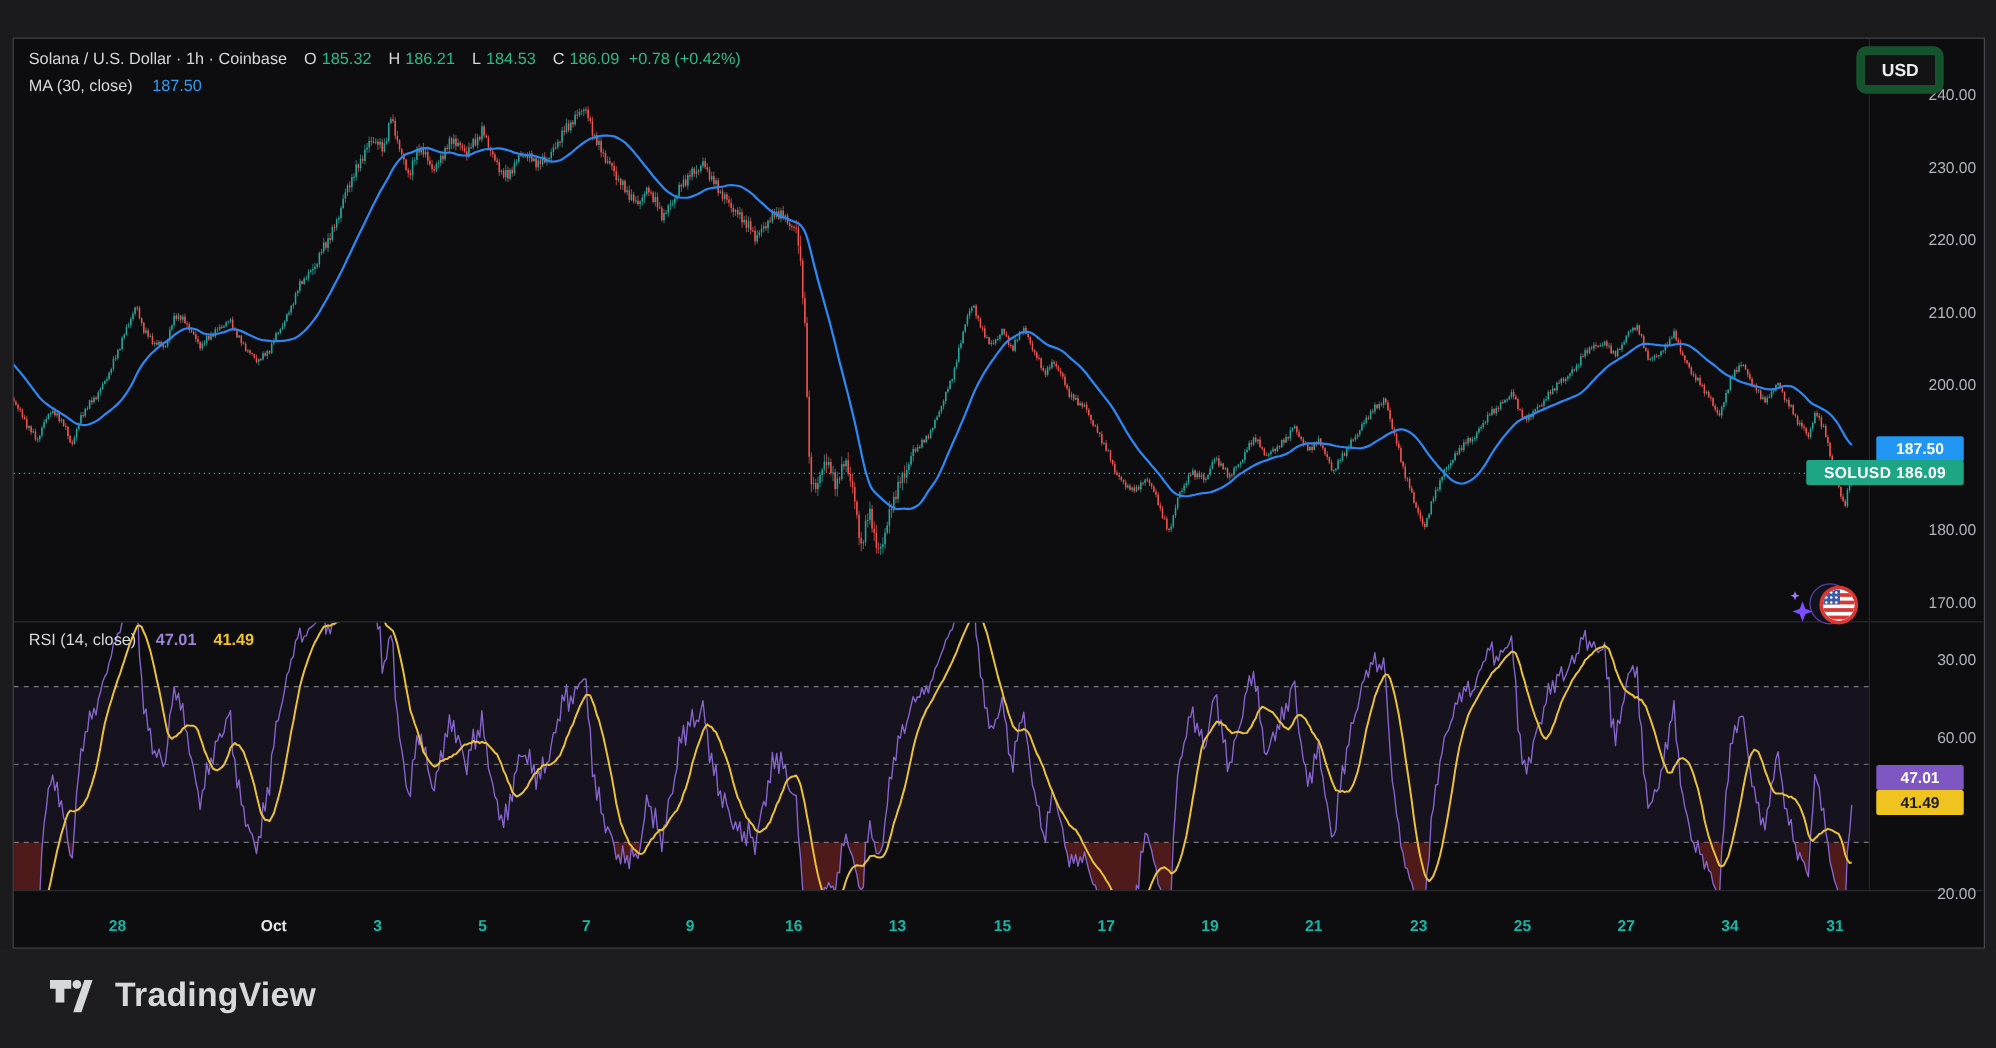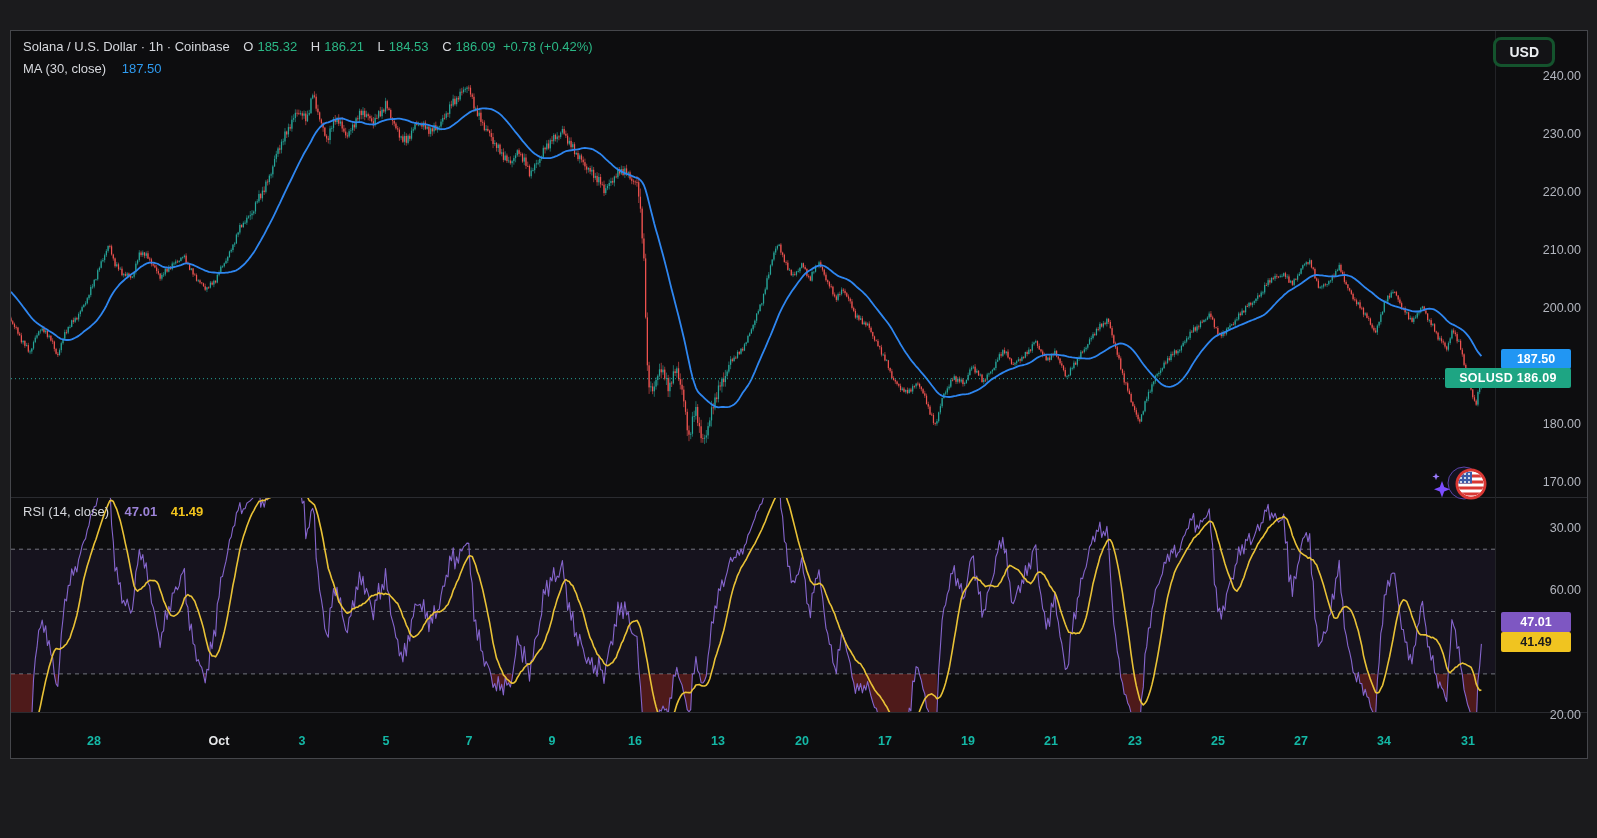--- a/index.html
+++ b/index.html
@@ -14,21 +14,21 @@
   
   .legend{position:absolute;left:12px;font-size:13px;color:#d6d8dd;white-space:nowrap;z-index:5;}
   .legend span{margin-right:4px;}
   .v-green{color:#2bb886;}
   .v-blue{color:#2f9bf0;margin-left:8px;}
   .v-purple{color:#9c83d8;margin-left:8px;font-weight:bold;}
   .v-yellow{color:#f2c41d;margin-left:6px;font-weight:bold;}
   .sym{margin-right:10px;}
   .ohlc-letter{margin-left:6px;}
   
-  #usd-btn{position:absolute;right:32px;top:6px;padding:4px 13px;border:3px solid #14532d;border-radius:8px;
+  #usd-btn{position:absolute;right:32px;top:6px;padding:4px 13px;border:7px solid #14532d;border-radius:8px;
            background:#131316;color:#eceff2;font-size:14px;font-weight:bold;z-index:6;cursor:pointer;}
   
   .ax-label{position:absolute;left:1490px;width:80px;text-align:right;font-size:12.5px;color:#b2b5be;z-index:4;margin-top:11px;}
   .pill{position:absolute;font-size:12.5px;font-weight:bold;color:#fff;text-align:center;border-radius:2px;
         padding:3px 0;z-index:5;}
   .time-label{position:absolute;font-size:12.5px;color:#14b8a6;transform:translateX(-50%);z-index:4;font-weight:bold;}
   .time-label.major{color:#e7e8ea;font-weight:bold;}
   
   #footer{position:absolute;left:0;top:759px;width:1597px;height:79px;background:#1d1d20;}
   #tv-logo{position:absolute;left:40px;top:22px;display:flex;align-items:center;gap:12px;}
@@ -1825,21 +1825,21 @@
       </div>
     <div id="time-axis">
         <div class="time-label" style="left: 83px; top: 703px;">28</div>
         <div class="time-label major" style="left: 208px; top: 703px;">Oct</div>
         <div class="time-label" style="left: 291px; top: 703px;">3</div>
         <div class="time-label" style="left: 375px; top: 703px;">5</div>
         <div class="time-label" style="left: 458px; top: 703px;">7</div>
         <div class="time-label" style="left: 541px; top: 703px;">9</div>
         <div class="time-label" style="left: 624px; top: 703px;">16</div>
         <div class="time-label" style="left: 707px; top: 703px;">13</div>
-        <div class="time-label" style="left: 791px; top: 703px;">20</div>
+        <div class="time-label" style="left: 791px; top: 703px;">15</div>
         <div class="time-label" style="left: 874px; top: 703px;">17</div>
         <div class="time-label" style="left: 957px; top: 703px;">19</div>
         <div class="time-label" style="left: 1040px; top: 703px;">21</div>
         <div class="time-label" style="left: 1124px; top: 703px;">23</div>
         <div class="time-label" style="left: 1207px; top: 703px;">25</div>
         <div class="time-label" style="left: 1290px; top: 703px;">27</div>
         <div class="time-label" style="left: 1373px; top: 703px;">34</div>
         <div class="time-label" style="left: 1457px; top: 703px;">31</div>
       </div>
 
@@ -1868,14 +1868,26 @@
               <circle cx="34" cy="21" r="1"></circle>
               <circle cx="38" cy="21" r="1"></circle>
           </g>
         </g>
       </g>
       <path d="M11 20 L13.2 26 L19 28.2 L13.2 30.4 L11 36.4 L8.8 30.4 L3 28.2 L8.8 26 Z" fill="#7c4dff"></path>
       <path d="M5 12 L6 14.6 L8.6 15.6 L6 16.6 L5 19.2 L4 16.6 L1.4 15.6 L4 14.6 Z" fill="#9b7bff"></path>
     </svg>
   </div>
 
+  <div id="footer">
+    <div id="tv-logo">
+      <svg width="40" height="26" viewBox="0 0 40 26">
+        <g fill="#d7d8da">
+          <path d="M0 0 H17 V7 H11.5 V18 H4.5 V7 H0 Z"></path>
+          <circle cx="21.5" cy="3.5" r="3.5"></circle>
+          <path d="M22 26 H14 L25 0 H33 Z" transform="translate(7,0) scale(0.82,1)"></path>
+        </g>
+      </svg>
+      <span class="brand">TradingView</span>
+    </div>
+  </div>
 
 </div>
 
 </body></html>

